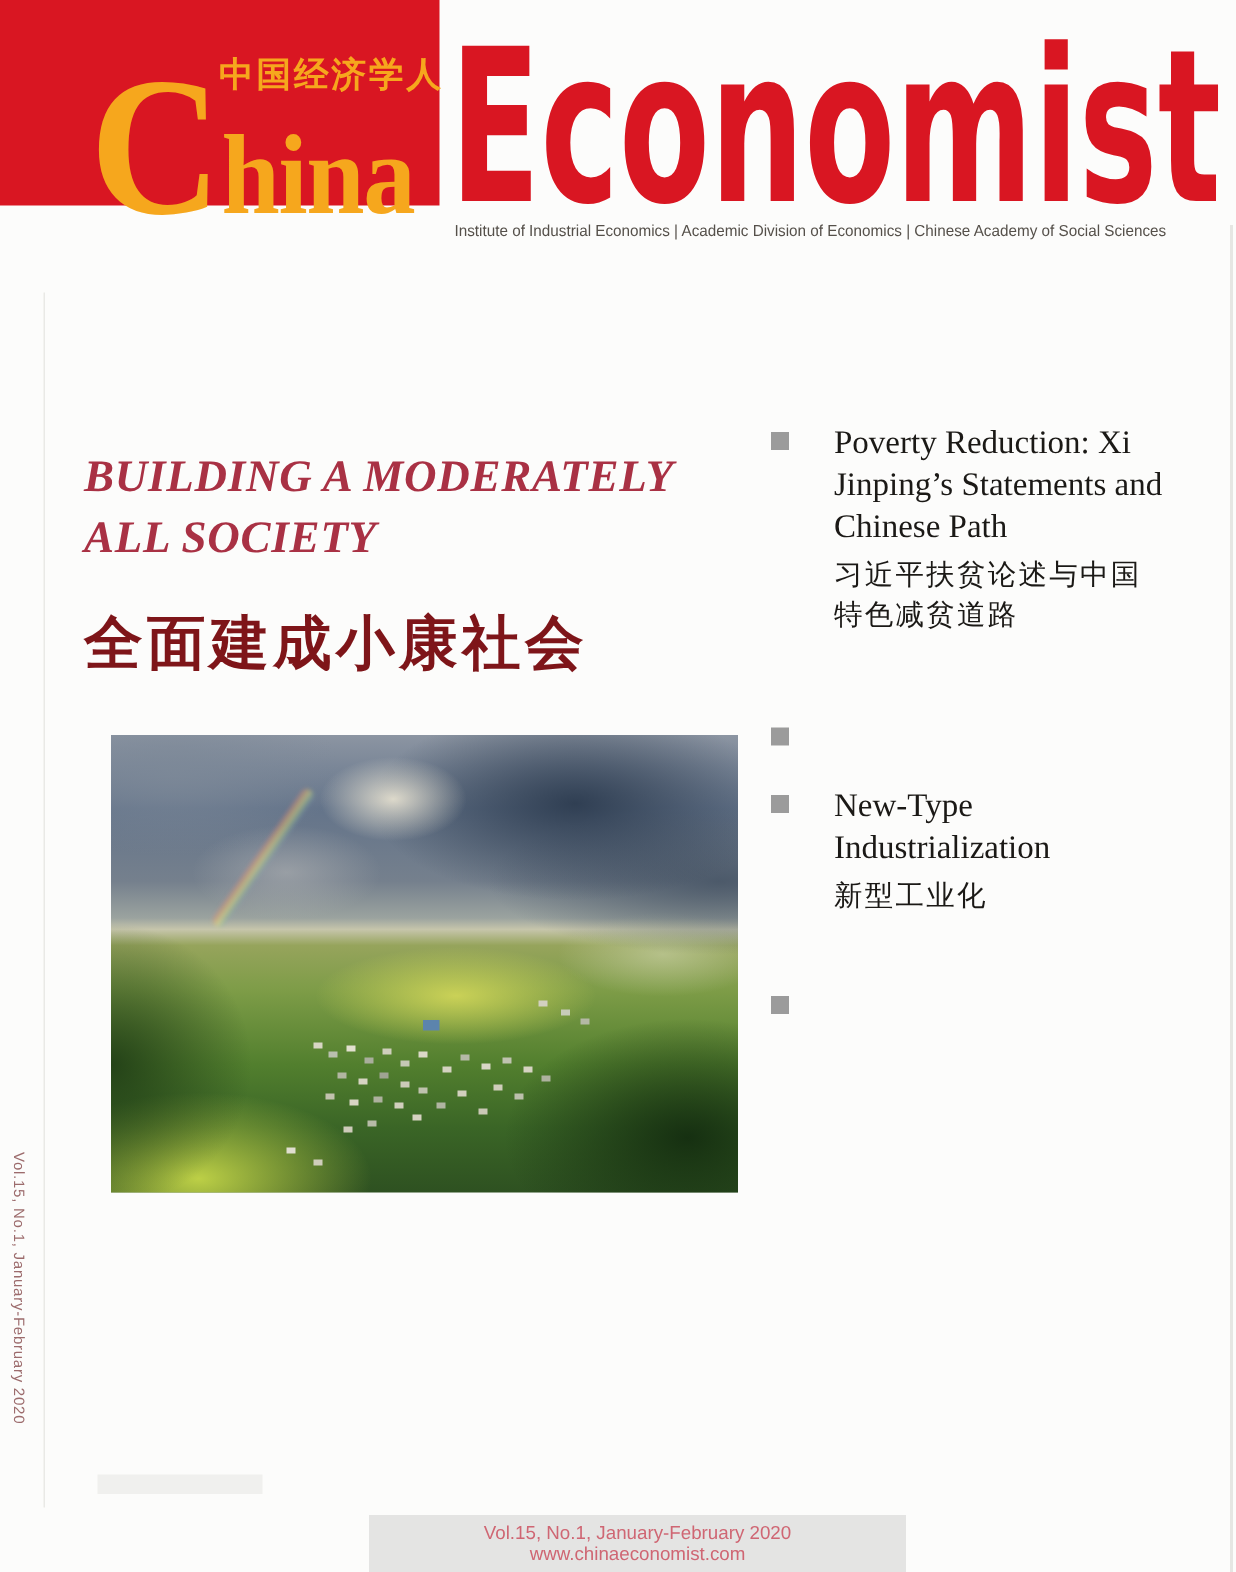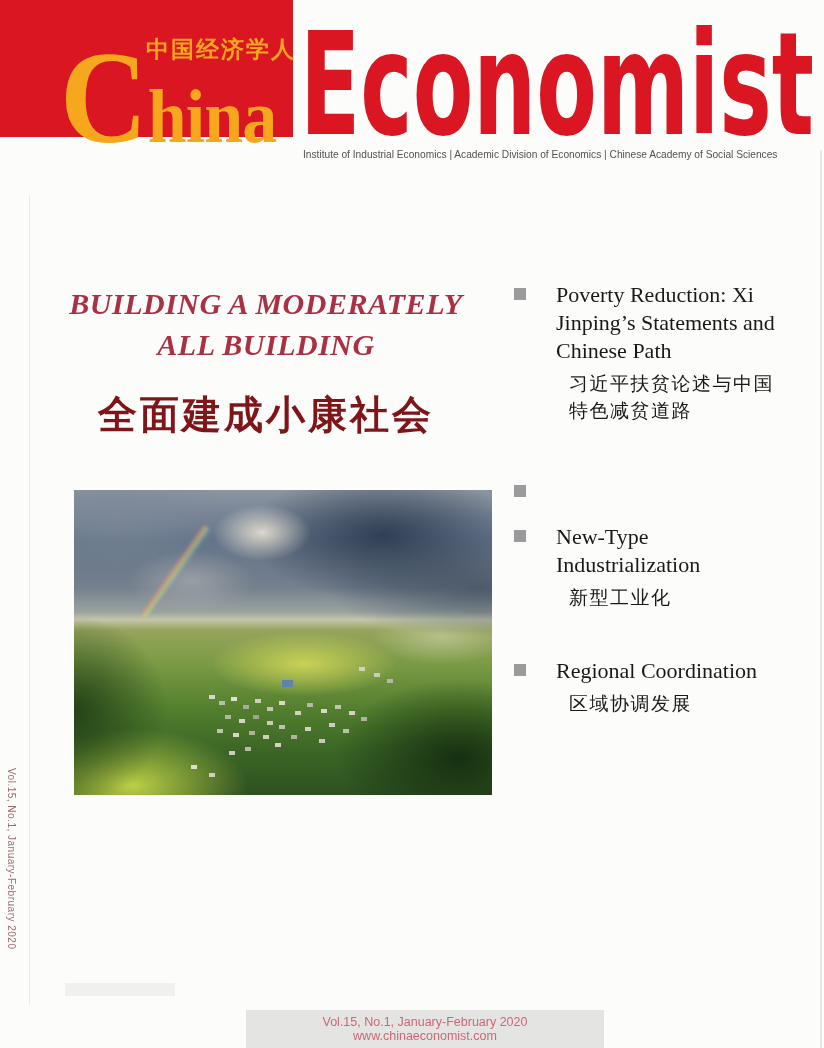--- a/index.html
+++ b/index.html
@@ -48,22 +48,22 @@
   .tagline {
     position: absolute; left: 303px; top: 148px;
     font-size: 10.6px;
     color: var(--tagline-gray, #55504a);
     white-space: nowrap;
     transform: scaleX(0.96); transform-origin: left top;
   }
 
   
   .feature {
-    position: absolute; left: 56px; top: 283px; width: 420px;
-    text-align: center;
+    position: absolute; left: 56px; top: 297px; width: 420px;
+    text-align: left;
   }
   .feature-en {
     font-family: "Liberation Serif", "DejaVu Serif", serif;
     font-style: italic; font-weight: bold;
     font-size: 30px; line-height: 41px;
     letter-spacing: 0.5px;
     color: var(--feature-red, #a93144);
   }
   .feature-cn {
     margin-top: 23px;
@@ -137,21 +137,20 @@
     font-family: "Liberation Serif", "DejaVu Serif", serif;
     font-size: 22px; line-height: 28px;
     color: var(--toc-text, #1b1916);
   }
   .toc-cn {
     margin-top: 5px;
     font-family: "Liberation Serif", "DejaVu Serif", serif;
     font-size: 19px; line-height: 27px;
     letter-spacing: 1.5px;
     color: var(--toc-text, #1b1916);
-    margin-left: 13px;
   }
 
   
   .spine {
     position: absolute; left: 6px; top: 768px;
     writing-mode: vertical-rl;
     font-size: 10px; letter-spacing: 0.5px;
     color: var(--spine-rose, #9c6b6c);
     white-space: nowrap;
   }
@@ -183,21 +182,21 @@
       <div class="logo-en"><span class="logo-c">C</span><span class="logo-rest">hina</span></div>
     </div>
     <svg class="economist-svg" width="526" height="132" viewBox="0 0 526 132">
       <text class="economist-text" x="2" y="112" textLength="514" lengthAdjust="spacingAndGlyphs">Economist</text>
     </svg>
     <div class="tagline">Institute of Industrial Economics | Academic Division of Economics | Chinese Academy of Social Sciences</div>
   </header>
 
   <section class="feature">
     <div class="feature-en">BUILDING A MODERATELY</div>
-    <div class="feature-en">ALL BUILDING</div>
+    <div class="feature-en">ALL SOCIETY</div>
     <div class="feature-cn">全面建成小康社会</div>
   </section>
 
   <div class="photo">
     <div class="rainbow"></div>
     <div class="village"></div>
     <div class="blue-roof"></div>
   </div>
 
   <aside class="toc">
@@ -213,24 +212,20 @@
     </div>
     <div class="toc-item toc-item-3">
       <span class="bullet"></span>
       <div class="toc-text">
         <div class="toc-en">New-Type Industrialization</div>
         <div class="toc-cn">新型工业化</div>
       </div>
     </div>
     <div class="toc-item">
       <span class="bullet"></span>
-      <div class="toc-text">
-        <div class="toc-en">Regional Coordination</div>
-        <div class="toc-cn">区域协调发展</div>
-      </div>
     </div>
   </aside>
 
   <div class="spine">Vol.15, No.1, January-February 2020</div>
 
   <footer class="footer-box">
     <div class="footer-issue">Vol.15, No.1, January-February 2020</div>
     <div class="footer-site">www.chinaeconomist.com</div>
   </footer>
 

